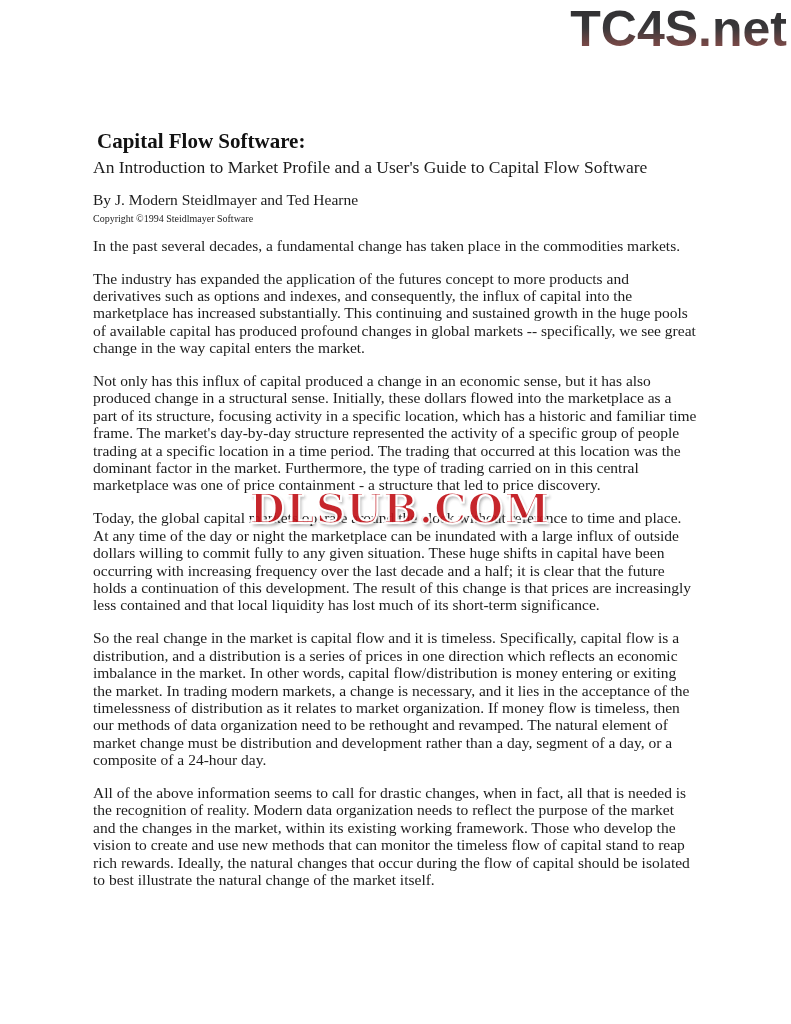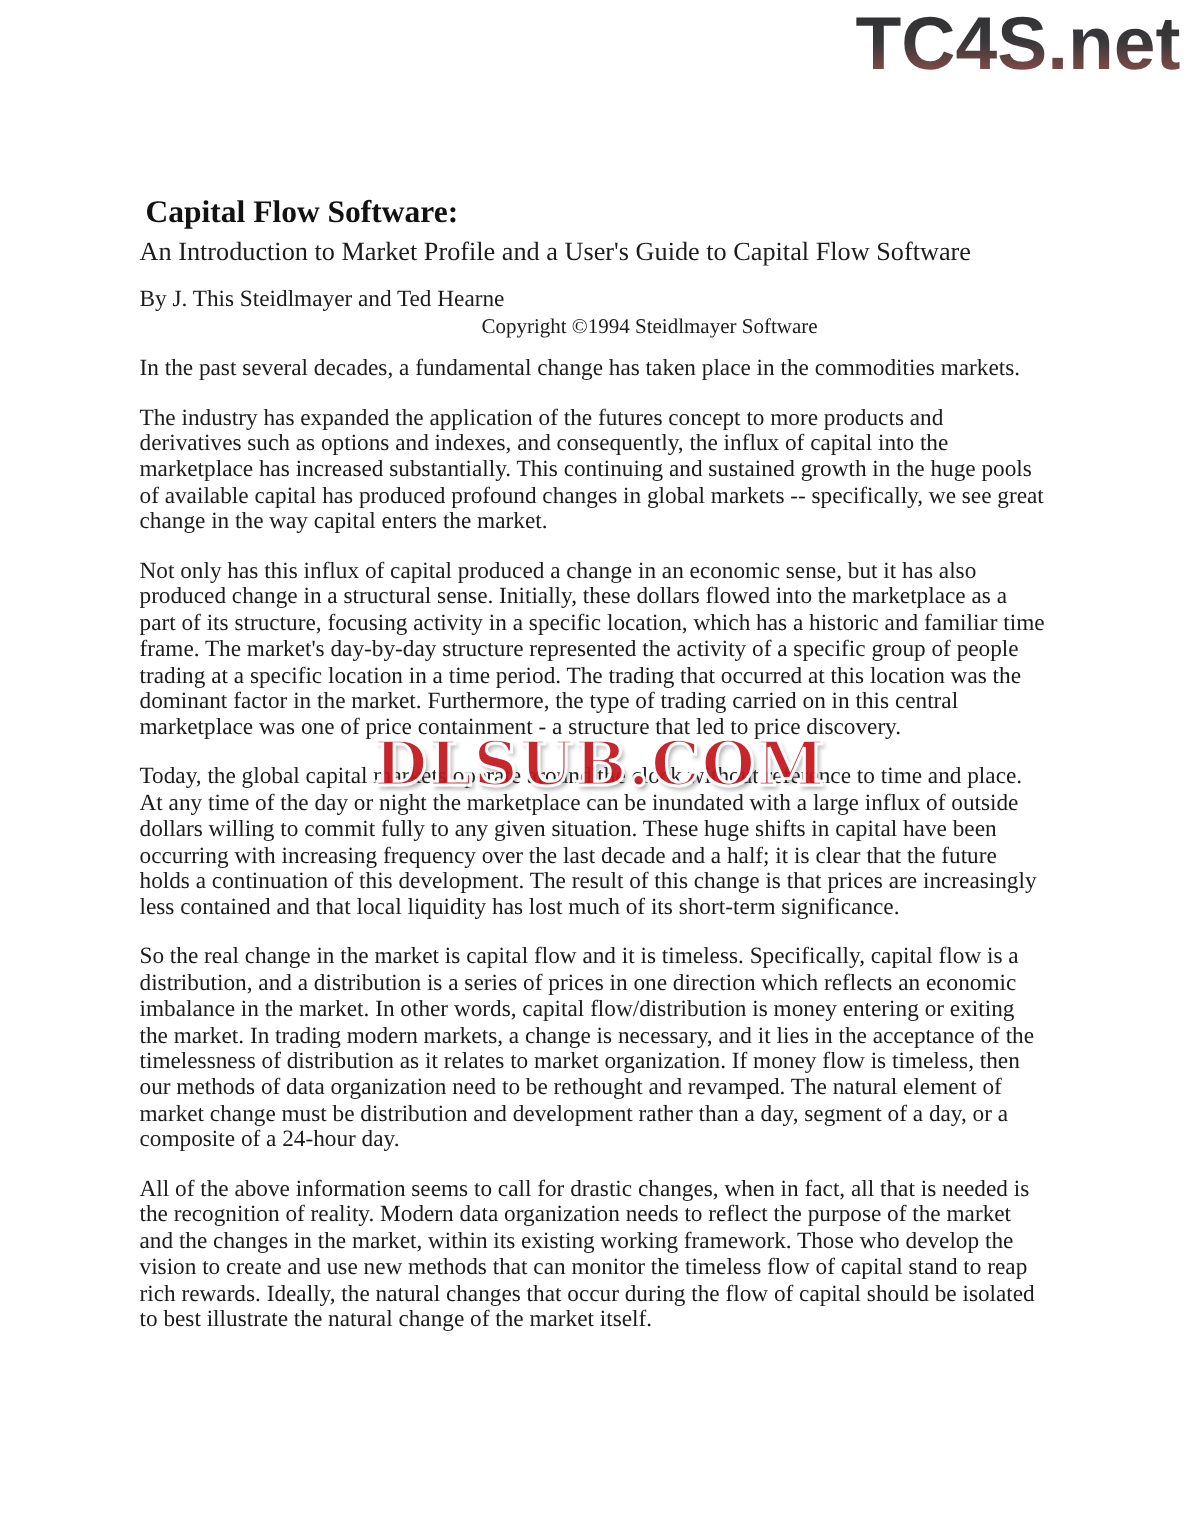--- a/index.html
+++ b/index.html
@@ -57,23 +57,22 @@
     margin-top: 3px;
     font-size: 17.5px;
     line-height: 21px;
   }
   .doc-byline {
     margin-top: 13px;
     font-size: 15.5px;
     line-height: 18.8px;
   }
   .doc-copyright {
-    font-size: 14px;
+    font-size: 10px;
     line-height: 18.8px;
-    text-align: center;
   }
   .section-heading {
     margin: 43px 0 0 0;
     font-size: 15.5px;
     line-height: 18px;
     font-weight: 700;
     color: #121212;
   }
   .body-text p {
     margin: 15.5px 0 0 0;
@@ -131,21 +130,21 @@
 
 <div class="page">
 
   <div class="top-logo">TC4S.net</div>
 
   <div class="content">
     <h1 class="doc-title">Capital Flow Software:</h1>
 
     <div class="doc-subtitle">An Introduction to Market Profile and a User's Guide to Capital Flow Software</div>
 
-    <div class="doc-byline">By J. This Steidlmayer and Ted Hearne</div>
+    <div class="doc-byline">By J. Modern Steidlmayer and Ted Hearne</div>
 
     <div class="doc-copyright">Copyright ©1994 Steidlmayer Software</div>
 
 
     <div class="body-text">
       <p>In the past several decades, a fundamental change has taken place in the commodities markets.</p>
       <p>The industry has expanded the application of the futures concept to more products and
 derivatives such as options and indexes, and consequently, the influx of capital into the
 marketplace has increased substantially. This continuing and sustained growth in the huge pools
 of available capital has produced profound changes in global markets -- specifically, we see great

